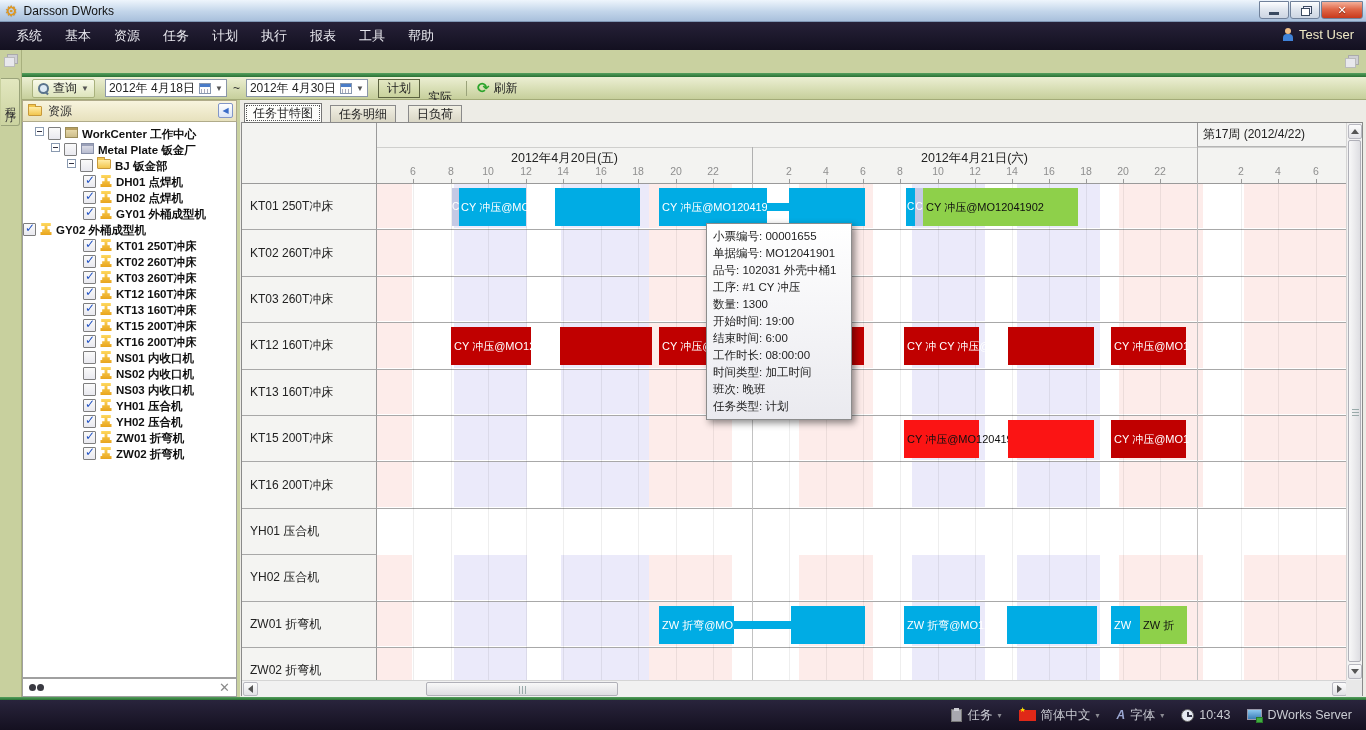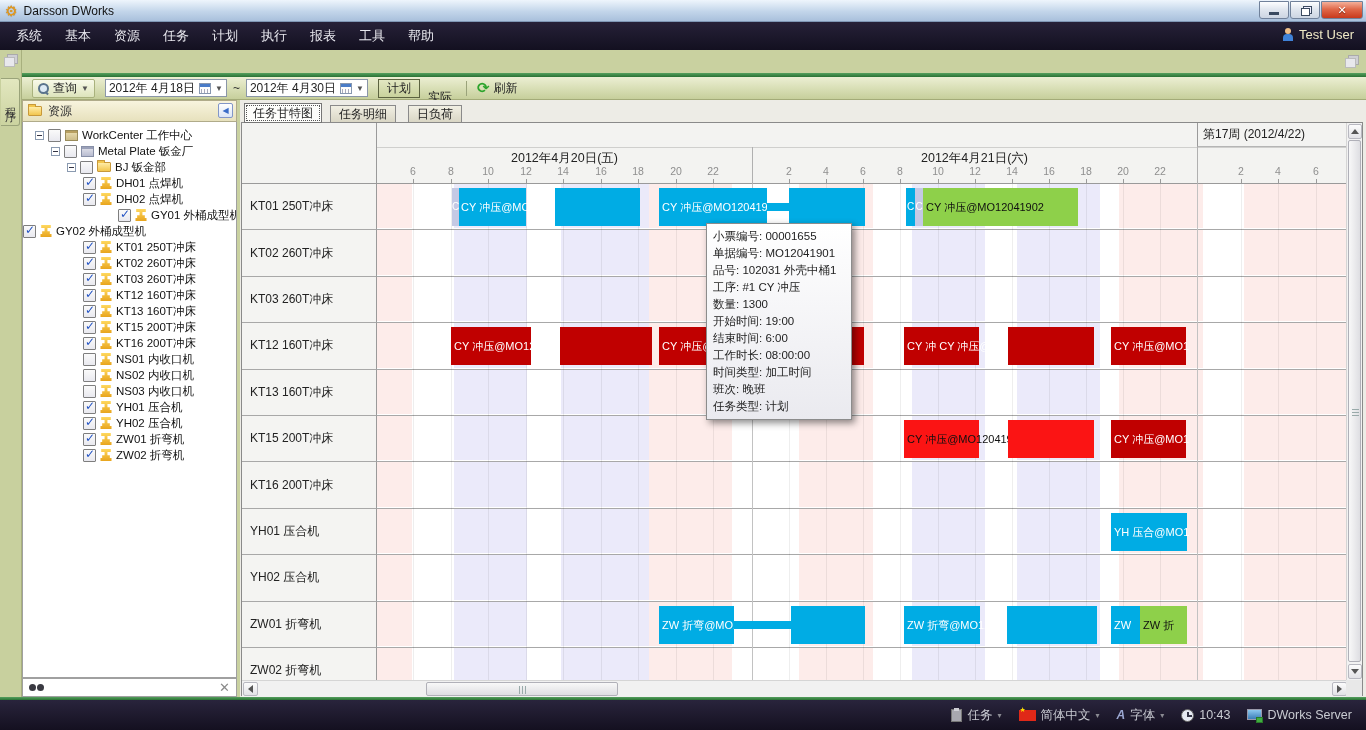--- a/index.html
+++ b/index.html
@@ -89,21 +89,21 @@
     display:flex; align-items:center; gap:6px; padding:0 5px; font-size:12px; color:#333; }
   .ic-folder { position:relative; width:14px; height:10px; display:inline-block;
     background:linear-gradient(#ffeca6,#f2c64e); border:1px solid #c8993a; border-radius:1px; }
   .ic-folder::before { content:""; position:absolute; left:-1px; top:-3px; width:6px; height:2px;
     background:#f2c64e; border:1px solid #c8993a; border-bottom:none; border-radius:1px 1px 0 0; }
   #collapse-btn { position:absolute; right:4px; top:3px; width:15px; height:15px;
     border:1px solid #8296c8; border-radius:2px; background:linear-gradient(#ffffff,#dbe5f6);
     font-size:8px; color:#3a6cc8; display:flex; align-items:center; justify-content:center; }
   #tree { position:absolute; left:0; top:22px; width:215px; height:556px; background:#fff;
     border:1px solid #a0a0a0; border-top:none; padding-top:5px; overflow:hidden; }
-  .tree-item { height:16px; display:flex; align-items:center; font-size:11.5px; color:#111; white-space:nowrap; }
+  .tree-item { height:16px; display:flex; align-items:flex-start; font-size:11.5px; color:#111; white-space:nowrap;font-weight:bold; }
   .expander { position:relative; width:9px; height:9px; border:1px solid #8a9ab0; background:#fff; margin-right:4px; flex:none;}
   .expander::after { content:""; position:absolute; left:1px; top:3px; width:5px; height:1px; background:#334; }
   .cbx { position:relative; width:13px; height:13px; border:1px solid #7e7e7e; border-radius:1px;
     background:linear-gradient(#fafafa,#e9e9ef); margin-right:4px; flex:none; }
   .cbx.ck::after { content:"✓"; position:absolute; left:1px; top:-3px; font-size:12px; font-weight:bold; color:#2353c4; }
   .ic-building { width:13px; height:11px; display:inline-block; margin-right:4px; flex:none;
     background:linear-gradient(#ecdfb2,#cdbd8a); border:1px solid #9a8c5a;
     box-shadow:inset 0 2px 0 #b89f60; }
   .ic-factory { width:13px; height:11px; display:inline-block; margin-right:4px; flex:none;
     background:linear-gradient(#e4e4ec,#b8bcd0); border:1px solid #8890a8; box-shadow:inset 0 2px 0 #9aa0b8; }
@@ -295,21 +295,21 @@
         <div class="tree-item" style="padding-left: 60px;">
           <div class="cbx ck"></div>
           <span class="ic-machine"></span>
           <span>DH01 点焊机</span>
         </div>
         <div class="tree-item" style="padding-left: 60px;">
           <div class="cbx ck"></div>
           <span class="ic-machine"></span>
           <span>DH02 点焊机</span>
         </div>
-        <div class="tree-item" style="padding-left: 95px;">
+        <div class="tree-item" style="padding-left: 60px;">
           <div class="cbx ck"></div>
           <span class="ic-machine"></span>
           <span>GY01 外桶成型机</span>
         </div>
         <div class="tree-item" style="">
           <div class="cbx ck"></div>
           <span class="ic-machine"></span>
           <span>GY02 外桶成型机</span>
         </div>
         <div class="tree-item" style="padding-left: 60px;">
@@ -568,32 +568,20 @@
               <div class="stripe" style="left: 272px; width: 83px; background: rgb(253, 236, 234);"></div>
               <div class="stripe" style="left: 422px; width: 74px; background: rgb(253, 236, 234);"></div>
               <div class="stripe" style="left: 535px; width: 73px; background: rgb(235, 234, 250);"></div>
               <div class="stripe" style="left: 640px; width: 83px; background: rgb(235, 234, 250);"></div>
               <div class="stripe" style="left: 742px; width: 84px; background: rgb(253, 236, 234);"></div>
               <div class="stripe" style="left: 867px; width: 104px; background: rgb(253, 236, 234);"></div>
             </div>
           </div>
           <div class="grow" style="top: 324.8px;">
             <div class="grow-label">YH01 压合机</div>
-            <div class="grow-chart">
-              <div class="stripe" style="left: 0px; width: 35px; background: rgb(253, 236, 234);"></div>
-              <div class="stripe" style="left: 77px; width: 73px; background: rgb(235, 234, 250);"></div>
-              <div class="stripe" style="left: 184px; width: 88px; background: rgb(235, 234, 250);"></div>
-              <div class="stripe" style="left: 272px; width: 83px; background: rgb(253, 236, 234);"></div>
-              <div class="stripe" style="left: 422px; width: 74px; background: rgb(253, 236, 234);"></div>
-              <div class="stripe" style="left: 535px; width: 73px; background: rgb(235, 234, 250);"></div>
-              <div class="stripe" style="left: 640px; width: 83px; background: rgb(235, 234, 250);"></div>
-              <div class="stripe" style="left: 742px; width: 84px; background: rgb(253, 236, 234);"></div>
-              <div class="stripe" style="left: 867px; width: 104px; background: rgb(253, 236, 234);"></div>
-              <div class="bar" style="left: 734px; width: 76px; background: rgb(0, 172, 228); color: rgb(255, 255, 255); z-index: 2;">YH 压合@MO1</div>
-            </div>
           </div>
           <div class="grow" style="top: 371.2px;">
             <div class="grow-label">YH02 压合机</div>
             <div class="grow-chart">
               <div class="stripe" style="left: 0px; width: 35px; background: rgb(253, 236, 234);"></div>
               <div class="stripe" style="left: 77px; width: 73px; background: rgb(235, 234, 250);"></div>
               <div class="stripe" style="left: 184px; width: 88px; background: rgb(235, 234, 250);"></div>
               <div class="stripe" style="left: 272px; width: 83px; background: rgb(253, 236, 234);"></div>
               <div class="stripe" style="left: 422px; width: 74px; background: rgb(253, 236, 234);"></div>
               <div class="stripe" style="left: 535px; width: 73px; background: rgb(235, 234, 250);"></div>

